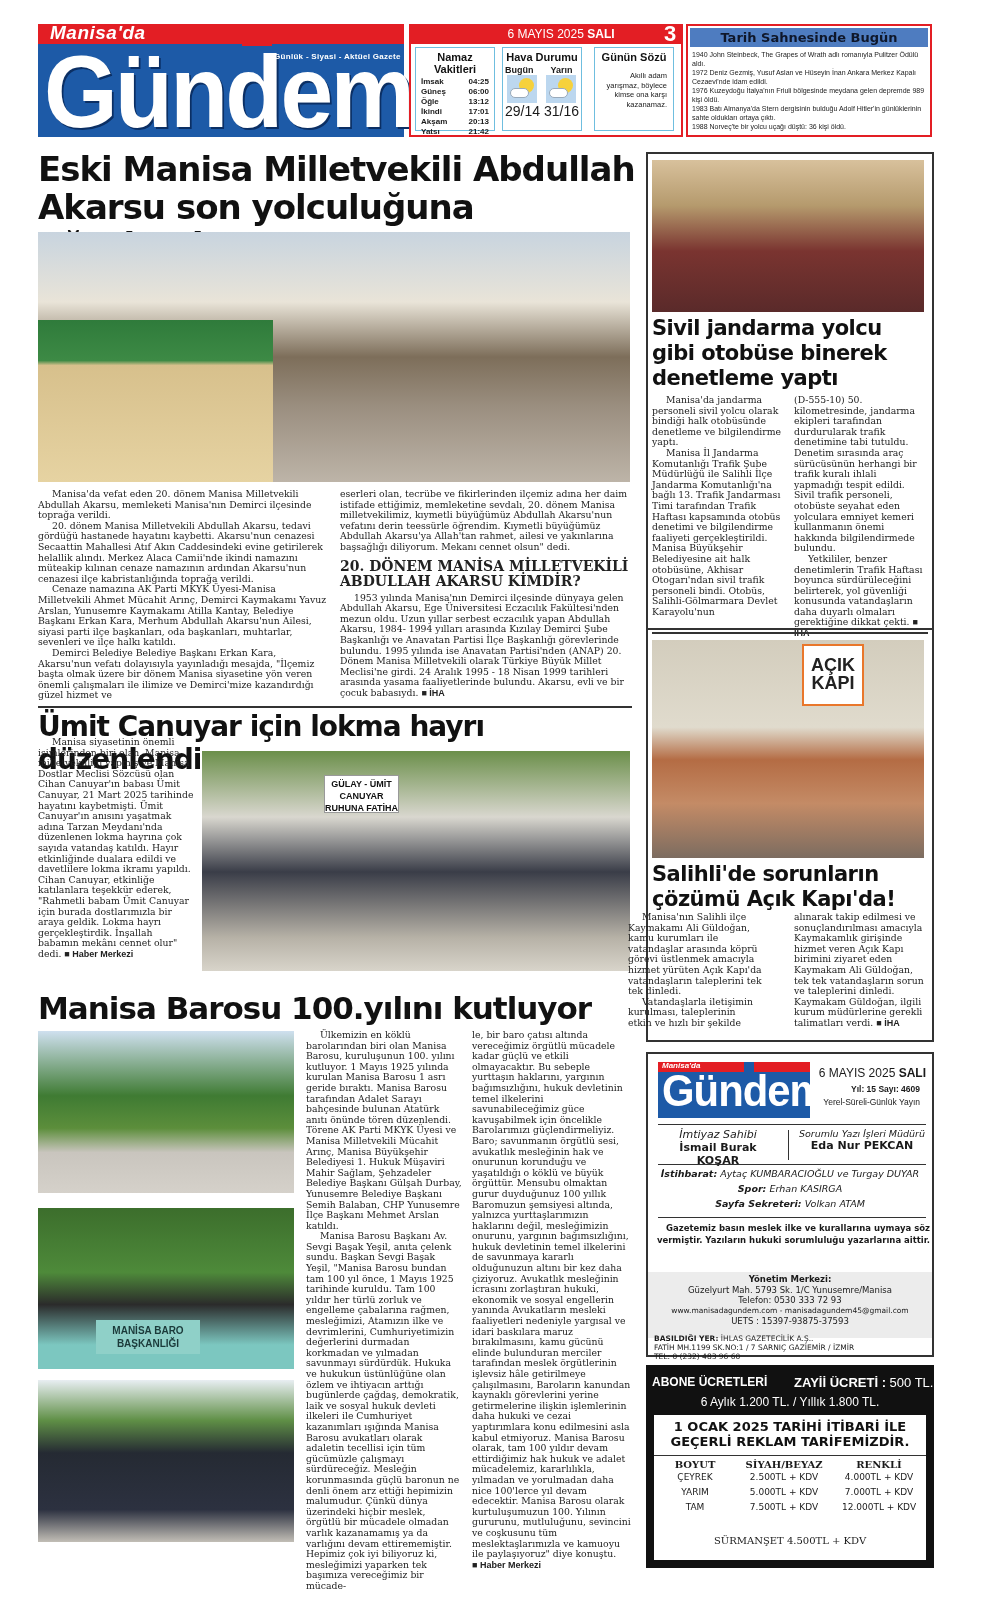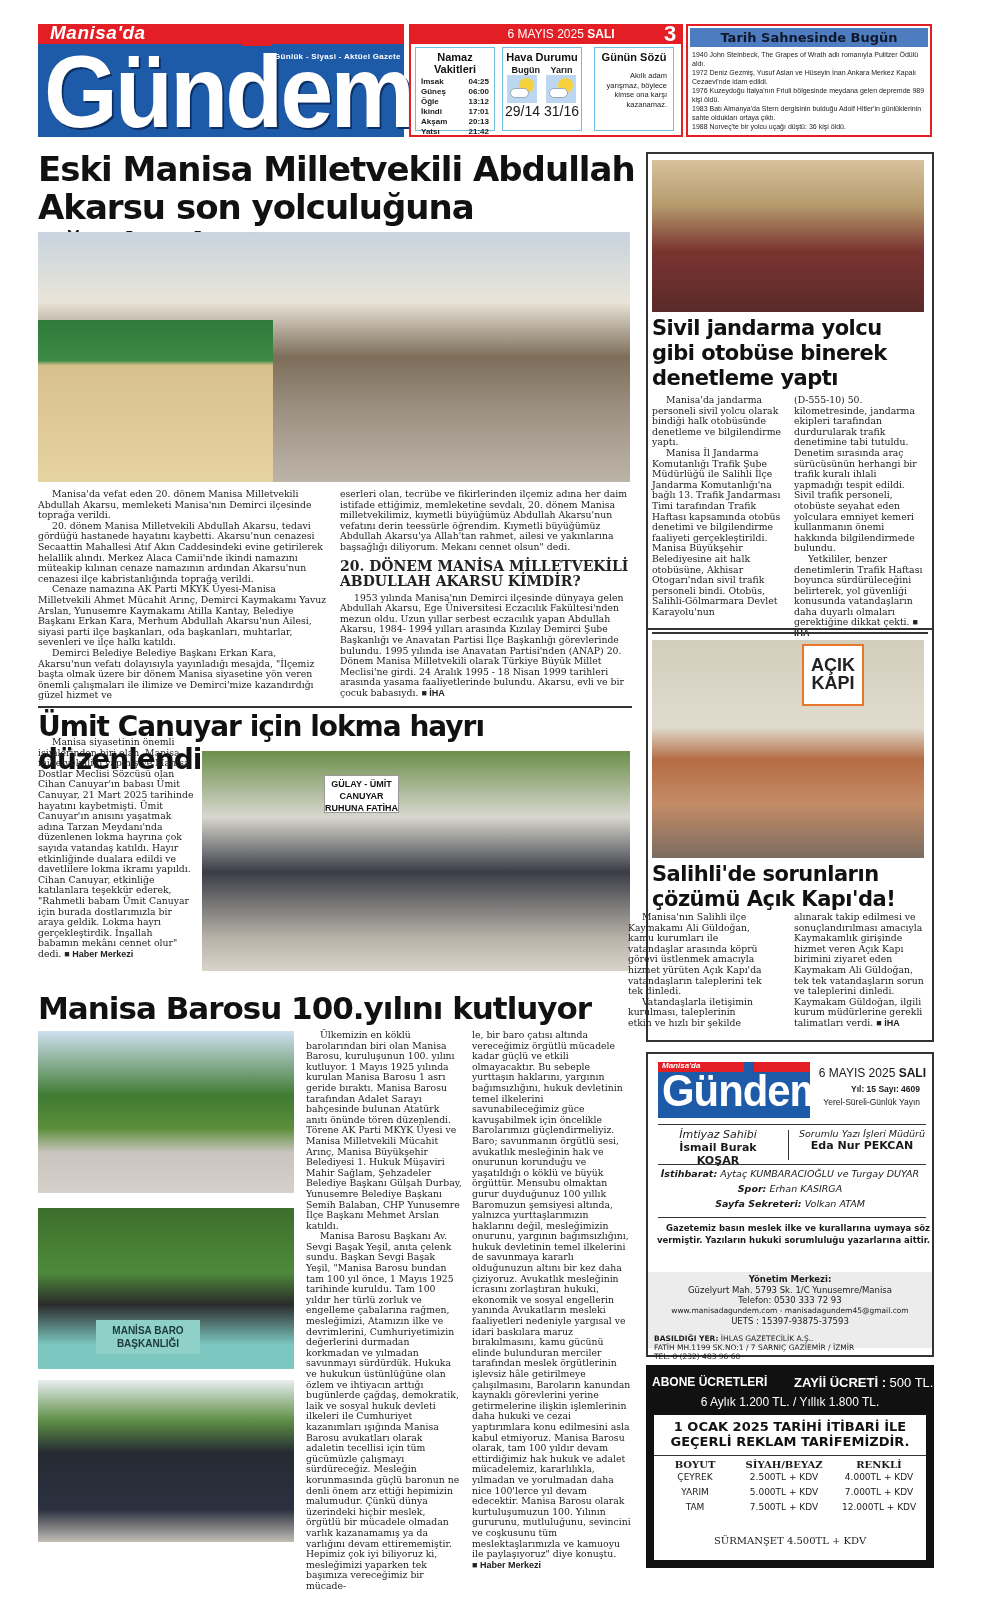--- a/index.html
+++ b/index.html
@@ -73,21 +73,21 @@
   .k-date { position:absolute; right: 6px; top: 12px; font: 12px "Liberation Sans", sans-serif; }
   .k-date b { font-weight: bold; }
   .k-sm { position:absolute; right: 12px; font: 8.5px "Liberation Sans", sans-serif; text-align:center; }
   .k-hr { position:absolute; left: 10px; width: 268px; height: 1px; background: #333; }
   .k-col { position:absolute; text-align:center; font-family: "DejaVu Sans", sans-serif; }
   .k-col i { font-size: 11px; display:block; }
   .k-col b { font-size: 11px; display:block; }
   .k-line { position:absolute; left: 0; width: 284px; text-align:center; font: italic 9.5px "DejaVu Sans", sans-serif; }
   .k-line b { font-weight: bold; }
   .k-warn { position:absolute; left: 4px; width: 278px; text-align:right; font: bold 8.5px "DejaVu Sans", sans-serif; line-height: 12px; }
-  .k-grey { position:absolute; left: 0; top: 218px; width: 284px; height: 76px; background: #ececec; }
+  .k-grey { position:absolute; left: 0; top: 218px; width: 284px; height: 66px; background: #ececec; }
   .k-grey div { font: 8.5px "DejaVu Sans", sans-serif; line-height: 10.5px; }
 
   .abone { left: 646px; top: 1365px; width: 288px; height: 203px; background: #111; }
   .abone .t { position:absolute; font: bold 12px "Liberation Sans", sans-serif; color:#fff; }
   .abone .inner { position:absolute; left: 8px; top: 50px; width: 272px; height: 145px; background: #fff; }
   .tarife-h { font: bold 13px "DejaVu Sans", sans-serif; text-align:center; line-height: 15px; margin-top: 4px; color:#111; }
   .tgrid { position:absolute; left: 0; top: 40px; width: 272px; display:grid; grid-template-columns: 82px 96px 94px; font: 9px "DejaVu Sans", sans-serif; line-height: 15px; text-align:center; }
   .tgrid .h { font: bold 10px "DejaVu Serif", serif; border-top: 1px solid #333; padding-top: 3px; }
   .surm { position:absolute; left: 0; top: 120px; width: 272px; text-align:center; font: 10px "DejaVu Serif", serif; }
 </style>
@@ -136,21 +136,21 @@
         <span>Yatsı</span>
         <span>21:42</span>
       </div>
     </div>
 </div>
 
 <div class="abs cell" style="left:502px;top:47px;width:80px;height:84px;">
   <h4>Hava Durumu</h4>
   <div class="weather">
     <div>
-      <div style="text-align:right">Bugün</div>
+      <div style="text-align:left">Bugün</div>
       <div class="wicon">
           <div class="sun"></div>
           <div class="cloud"></div>
         </div>
       <div class="wtemp">29/14</div>
     </div>
     <div>
       <div style="text-align:center">Yarın</div>
       <div class="wicon">
           <div class="sun"></div>

